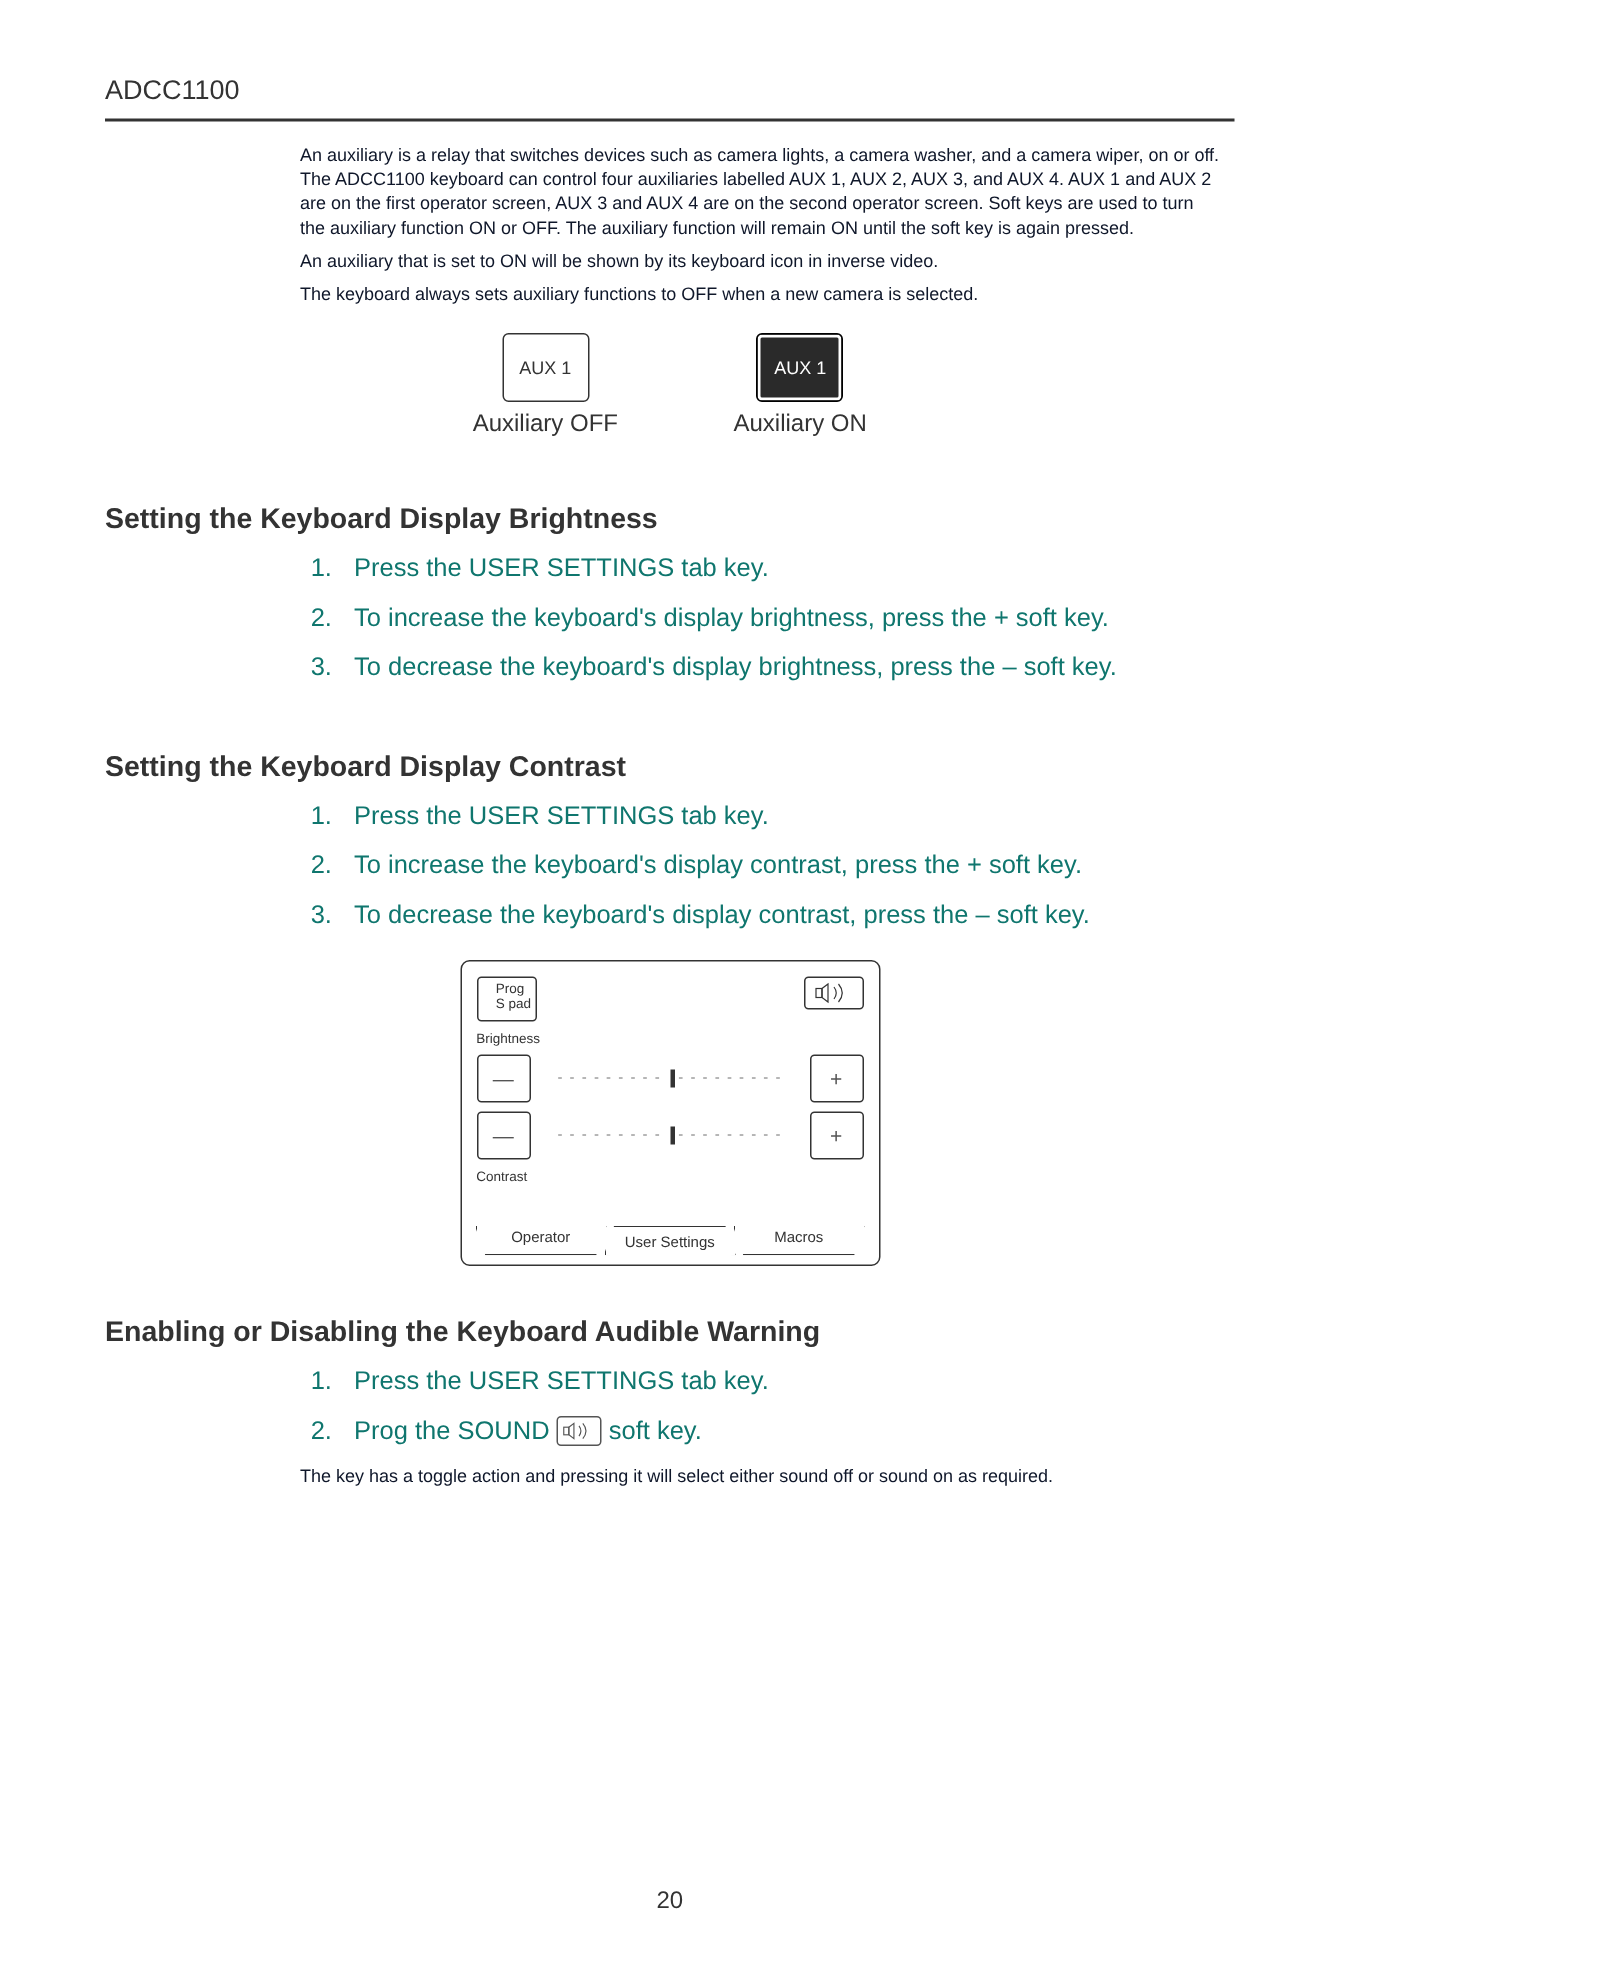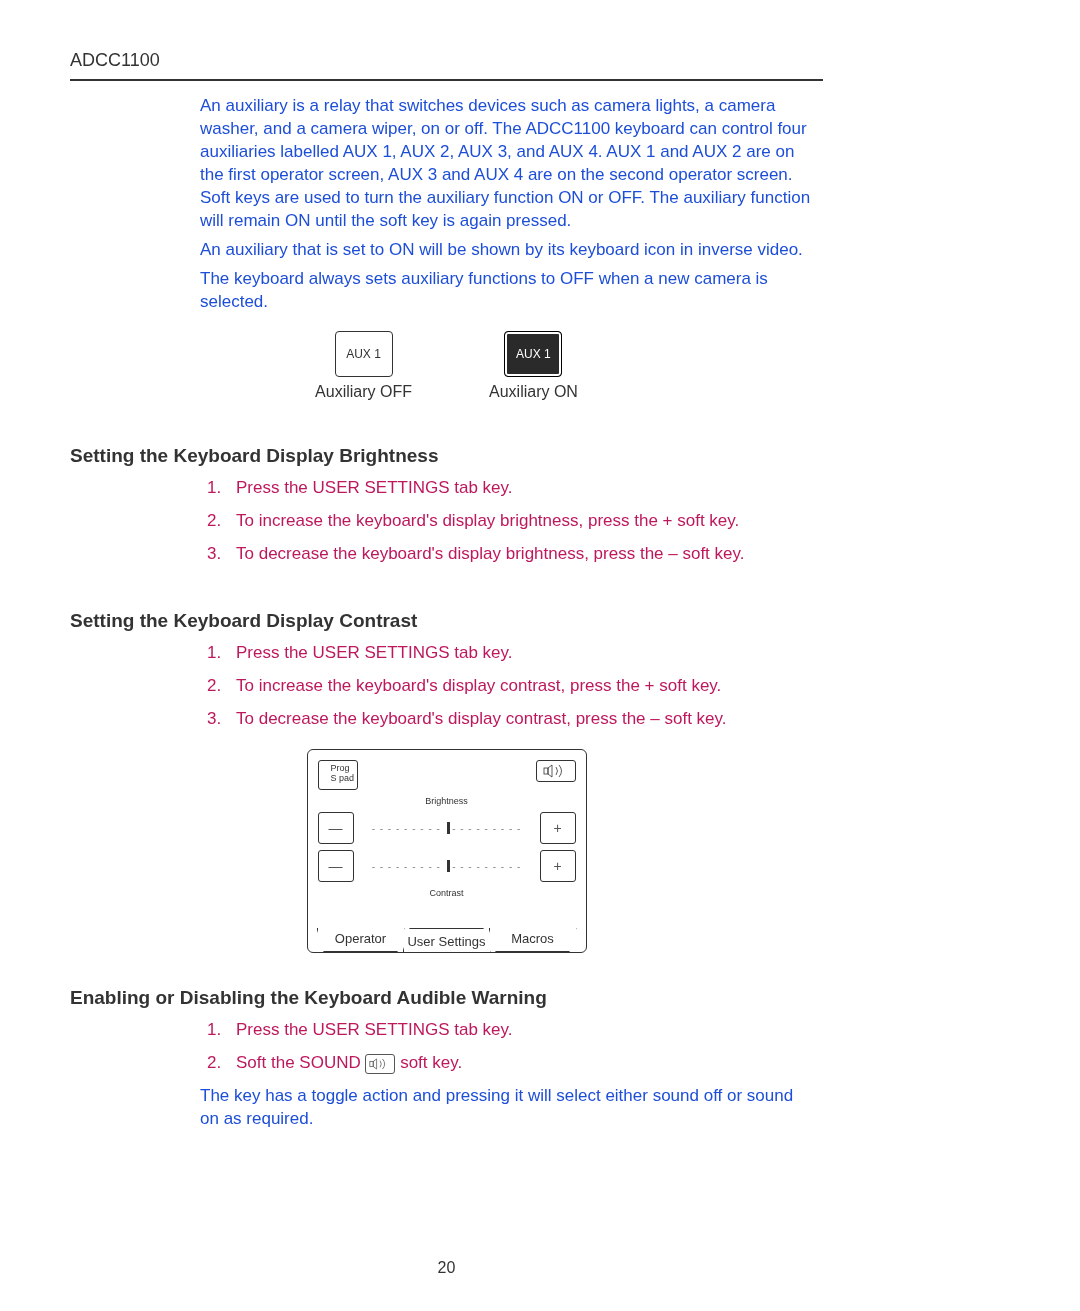--- a/index.html
+++ b/index.html
@@ -29,28 +29,28 @@
     font-size: 19px;
     font-weight: bold;
     color: #333;
     margin: 26px 0 4px 0;
   }
   .indent {
     margin-left: 130px;
     margin-right: 10px;
   }
   .para {
-    font-size: 17px;
+    font-size: 12px;
     line-height: 1.35;
-    color: #1d4ed8;
+    color: #0f172a;
     margin: 6px 0;
   }
   ol.steps {
     font-size: 17px;
-    color: #be185d;
+    color: #0f766e;
     margin: 6px 0 0 0;
     padding-left: 26px;
   }
   ol.steps li {
     padding-left: 10px;
     margin: 10px 0;
     line-height: 1.35;
   }
 
   
@@ -143,21 +143,20 @@
     height: 30px;
     display: flex;
     align-items: center;
     justify-content: center;
     font-size: 14px;
     color: #555;
   }
   .slider-wrap {
     flex: 1;
     position: relative;
-    text-align: center;
   }
   .slider-label {
     font-size: 9px;
     color: #333;
   }
   .slider-line {
     height: 12px;
     display: flex;
     align-items: center;
     justify-content: center;
@@ -172,22 +171,22 @@
     left: 50%;
     top: 0;
     width: 3px;
     height: 12px;
     background: #333;
   }
   .tabs {
     display: flex;
     margin-top: 28px;
     height: 26px;
-    align-items: flex-end;
-    font-size: 13px;
+    align-items: flex-start;
+    font-size: 10px;
   }
   .tab {
     flex: 1;
     border: 1px solid #333;
     border-bottom: none;
     text-align: center;
     padding: 5px 0 3px 0;
     border-radius: 6px 6px 0 0;
     margin: 0 -1px;
     position: relative;
@@ -318,21 +317,21 @@
       <div class="tab folded">User Settings</div>
       <div class="tab folded-rev">Macros</div>
     </div>
   </div>
 
   <h2 class="sect" style="margin-top:34px">Enabling or Disabling the Keyboard Audible Warning</h2>
   <div class="indent">
     <ol class="steps">
       <li>Press the USER SETTINGS tab key.</li>
       <li>
-        <span>Soft the SOUND </span><span class="inline-icon">
+        <span>Prog the SOUND </span><span class="inline-icon">
           <svg viewBox="0 0 26 14">
             <rect x="1" y="4" width="4" height="6" fill="none" stroke="#555" stroke-width="0.9"></rect>
             <path d="M5 4 L9 1 L9 13 L5 10 Z" fill="none" stroke="#555" stroke-width="0.9"></path>
             <path d="M13 3 Q16 7 13 11" fill="none" stroke="#555" stroke-width="0.9"></path>
             <path d="M16 1 Q21 7 16 13" fill="none" stroke="#555" stroke-width="0.9"></path>
           </svg>
         </span><span> soft key.</span>
       </li>
     </ol>
     <p class="para">The key has a toggle action and pressing it will select either sound off or sound on as required.</p>

